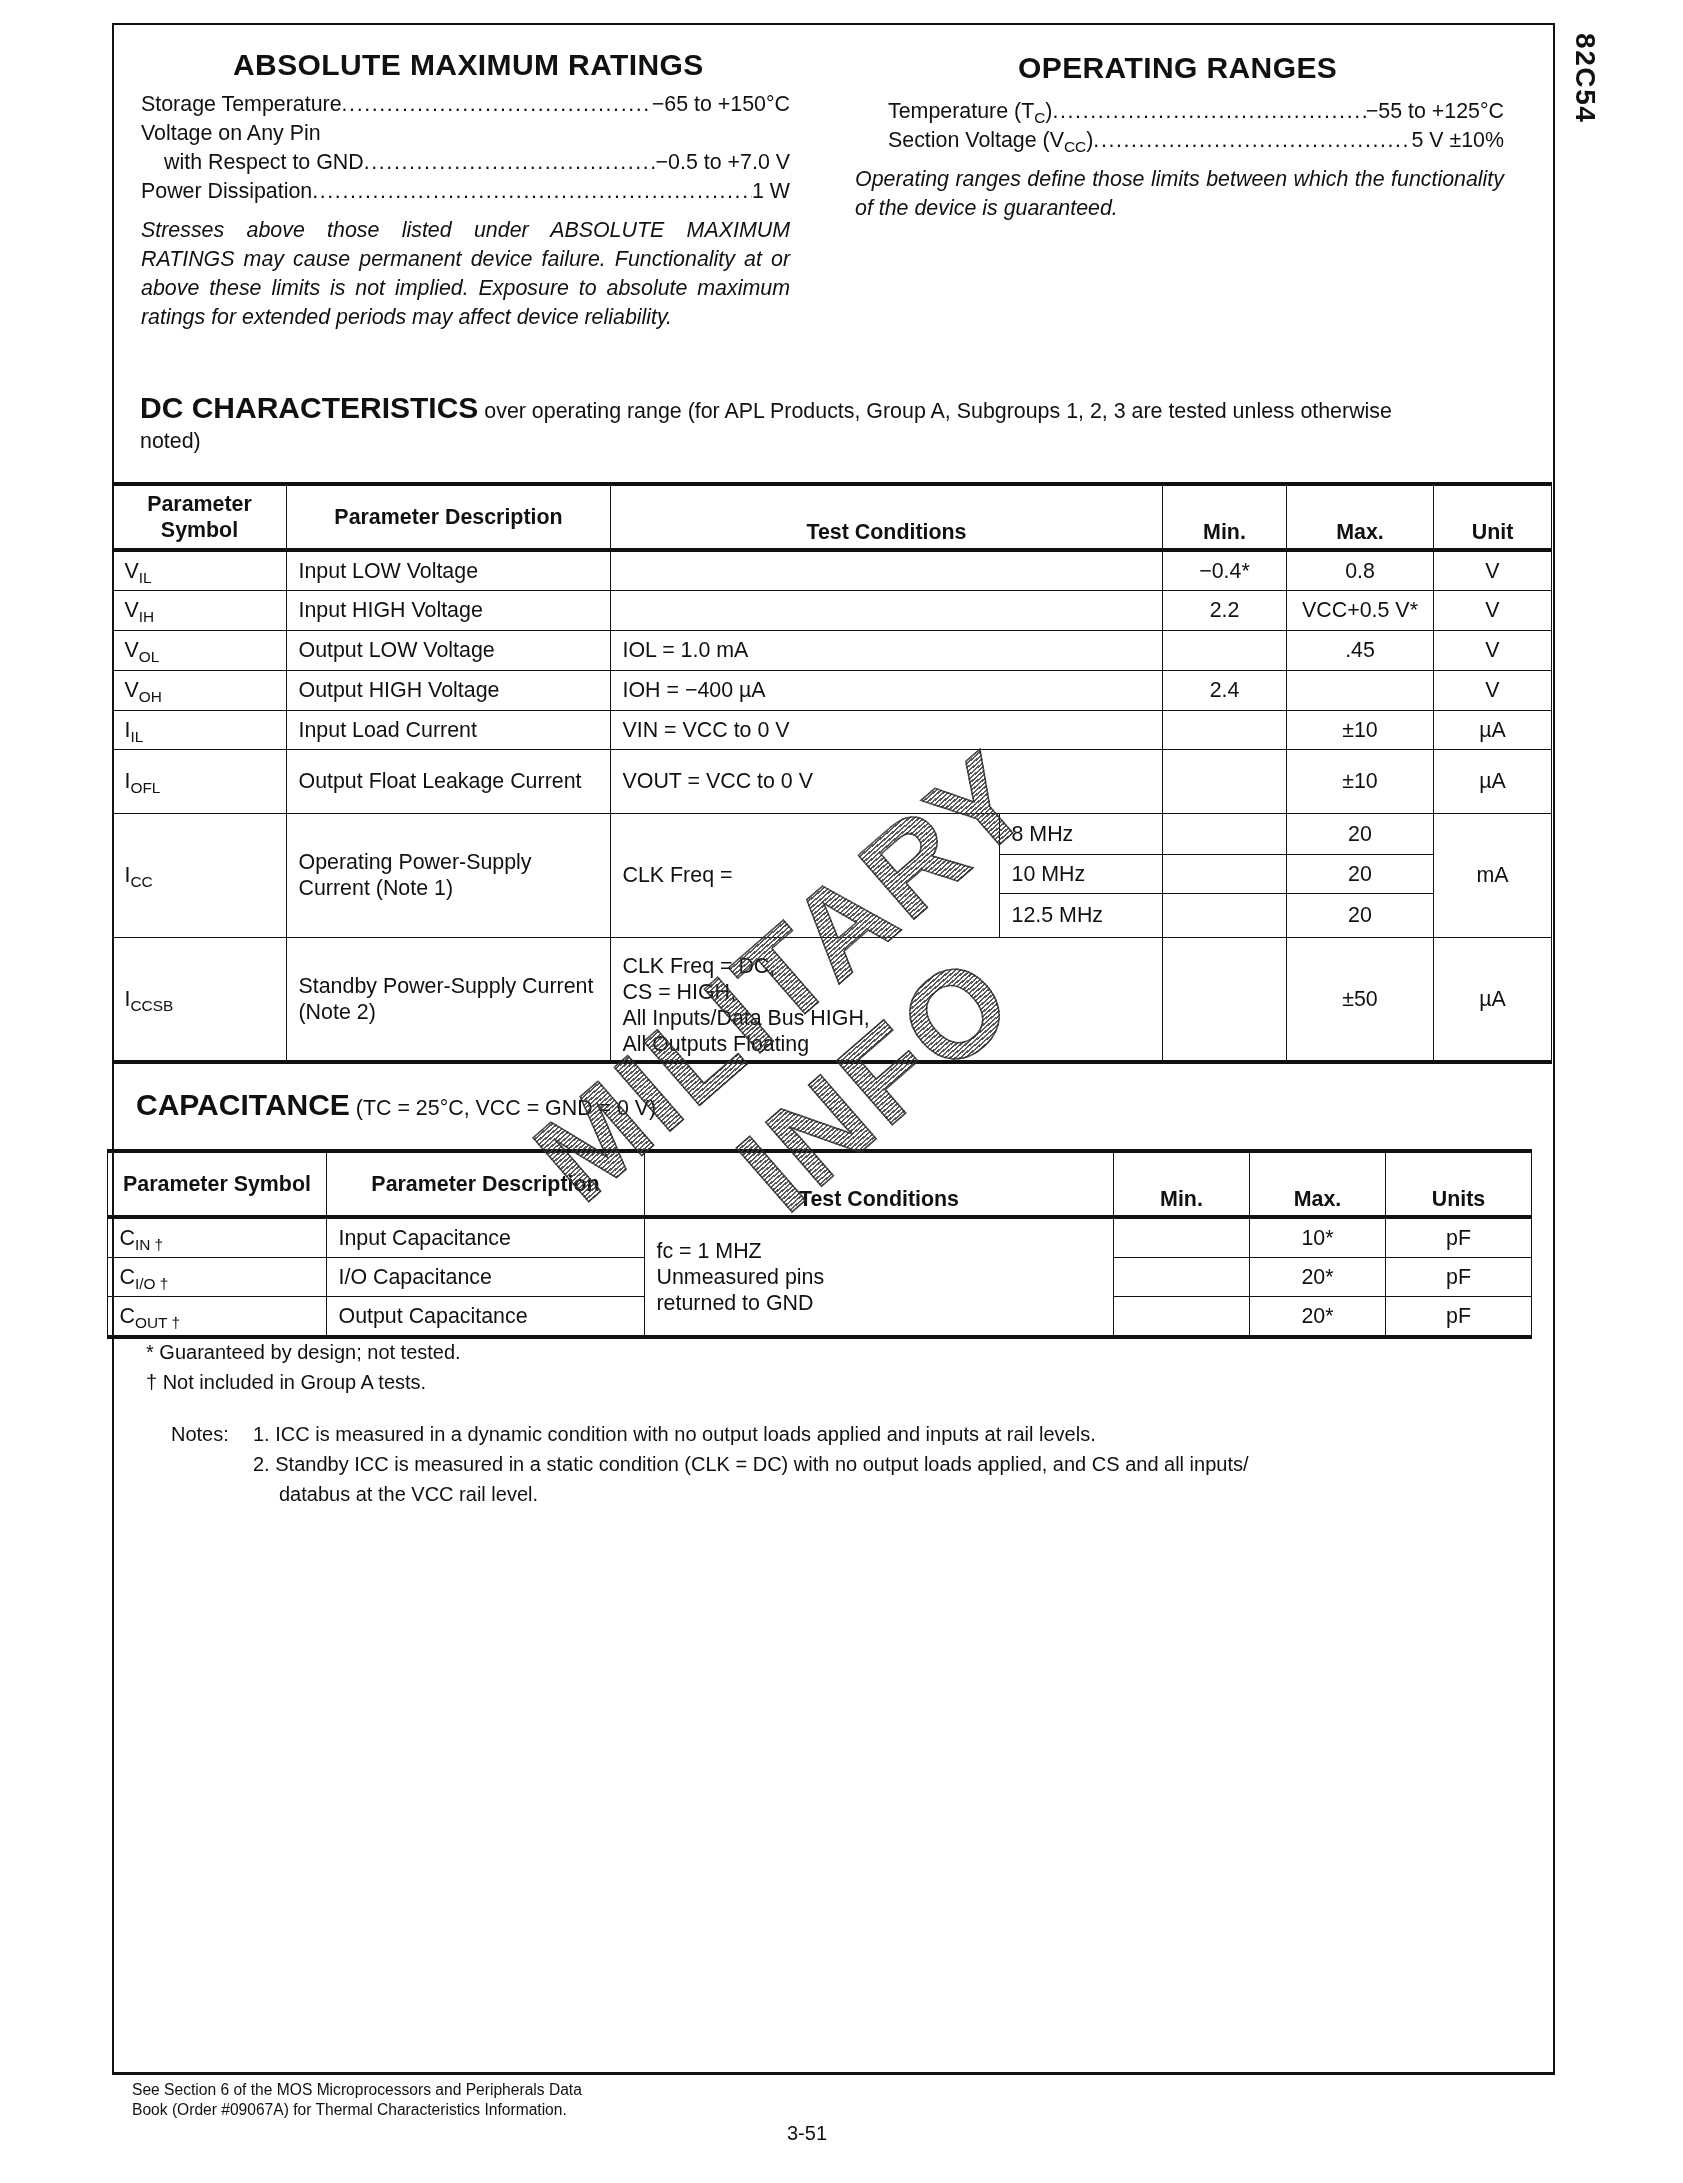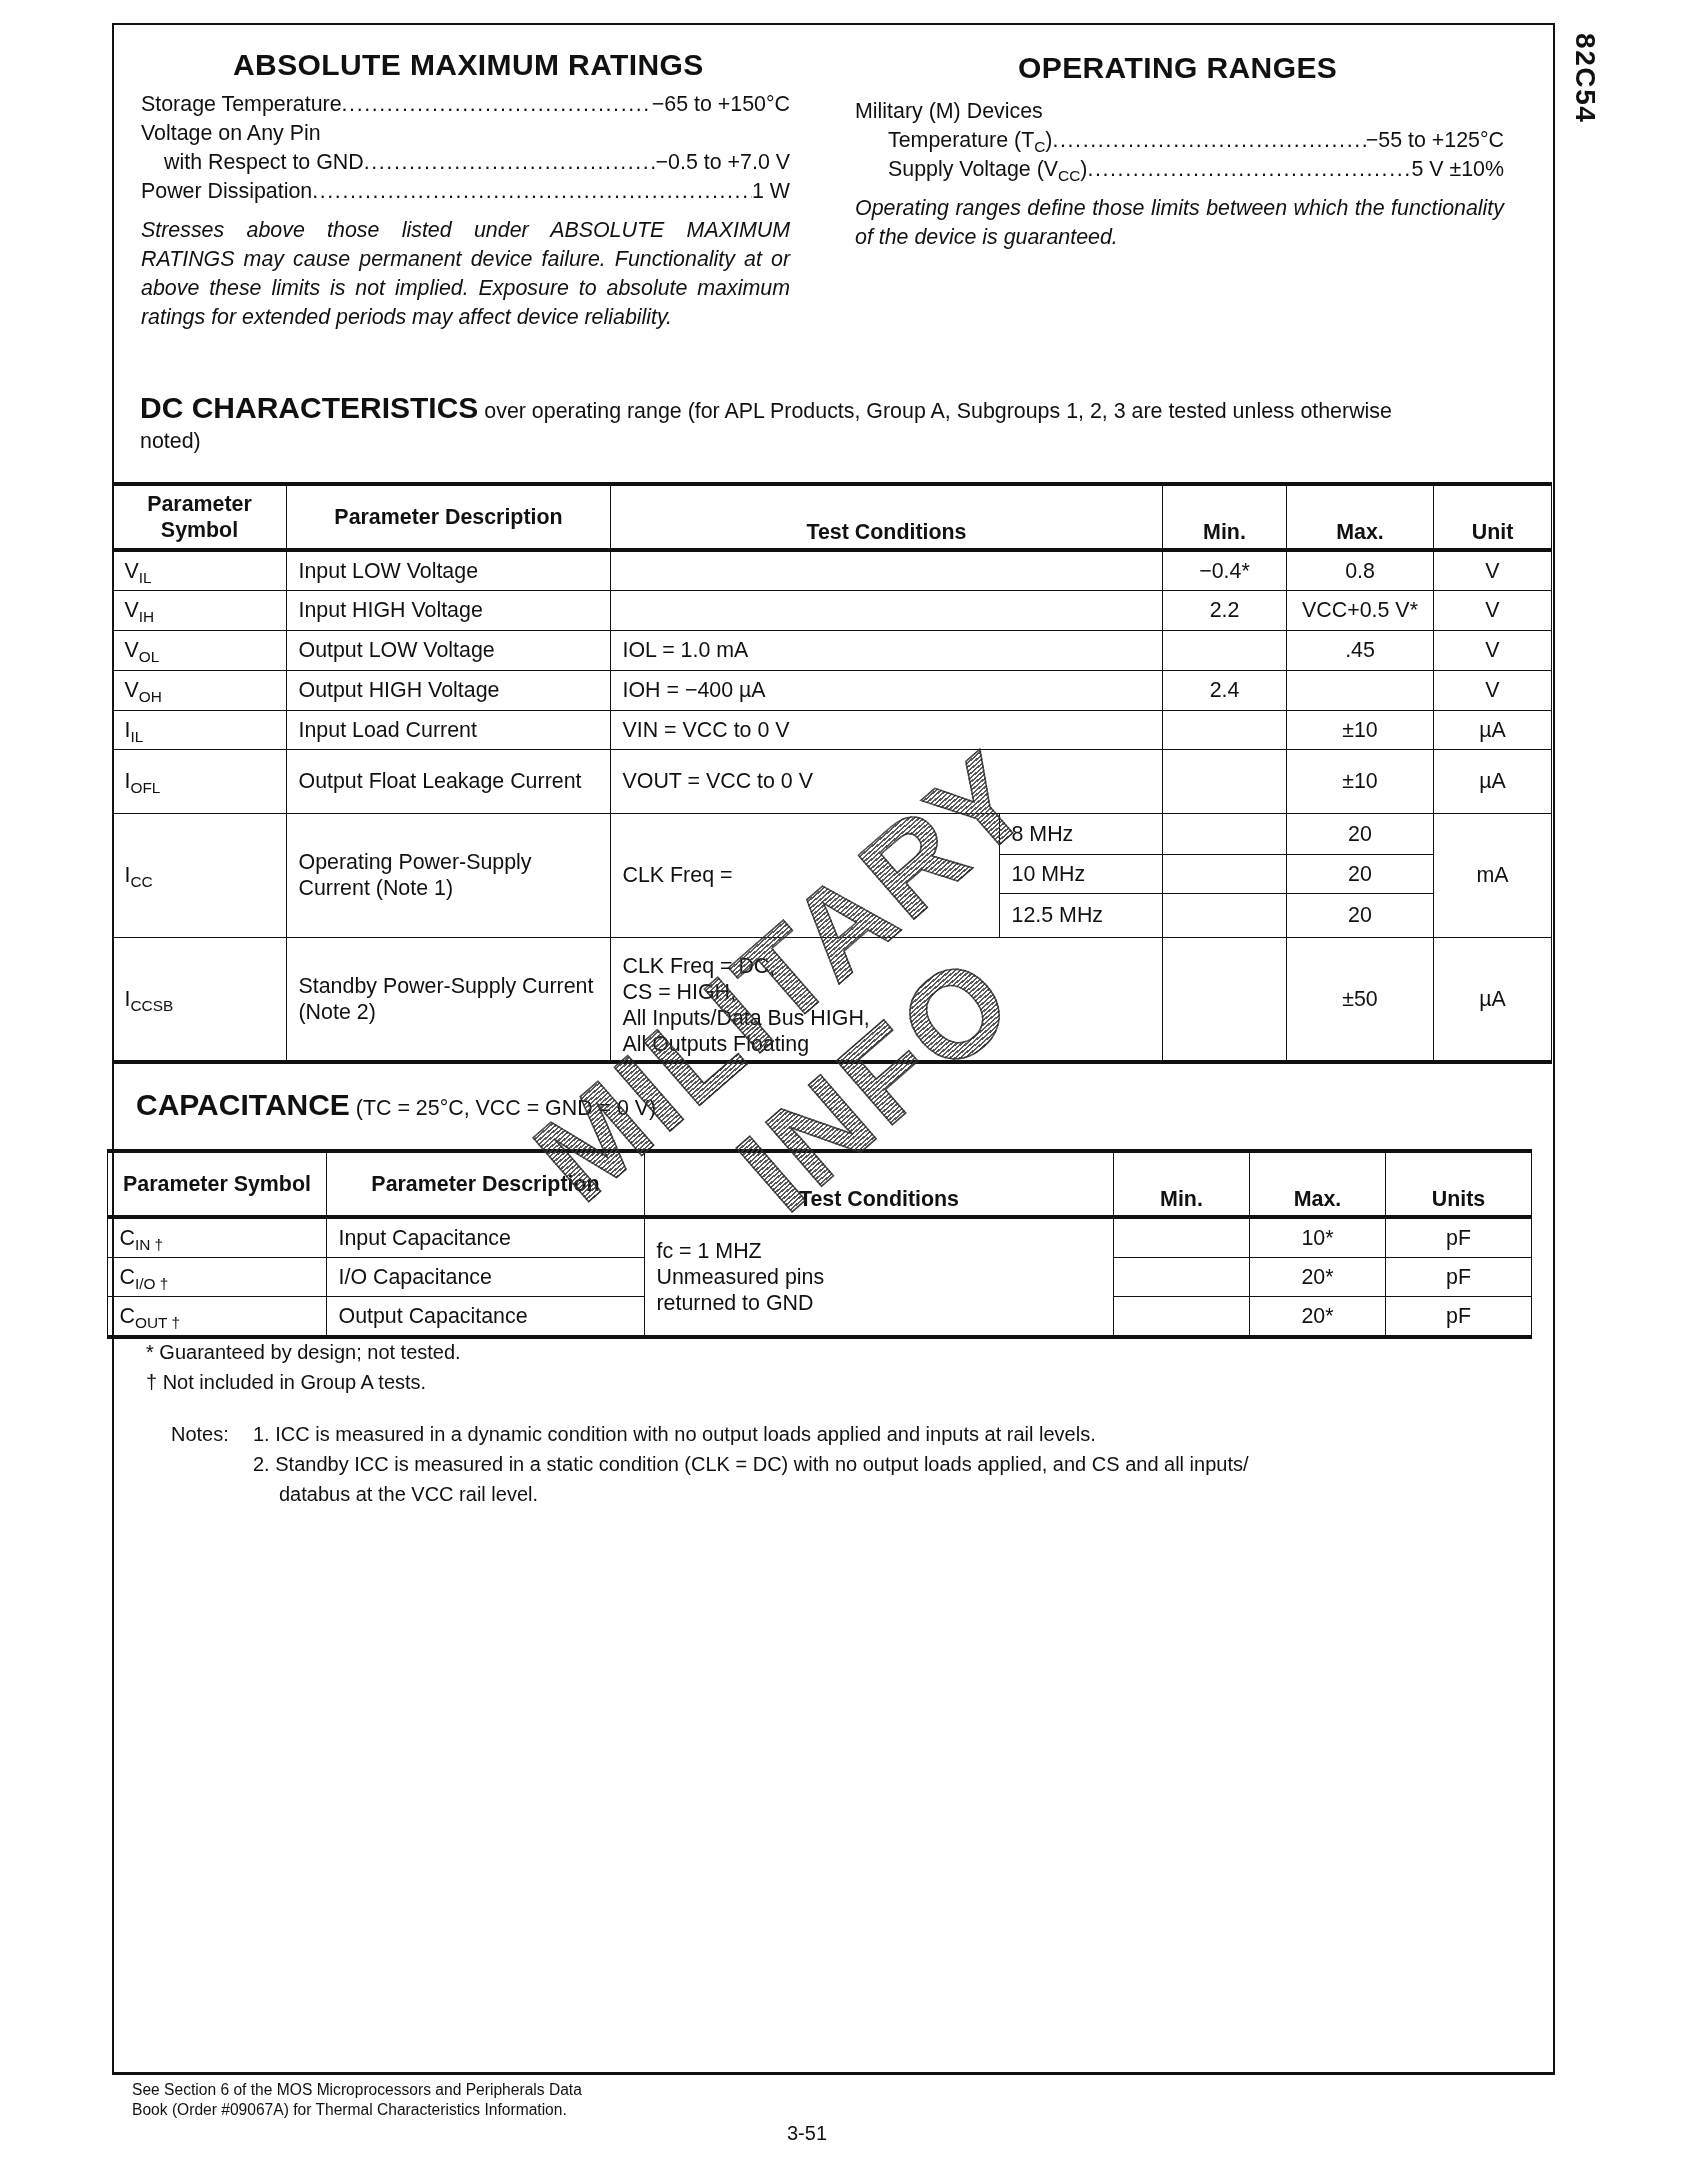--- a/index.html
+++ b/index.html
@@ -59,28 +59,27 @@
   <div class="line">
     <span class="lbl">Power Dissipation</span>
       <span class="dots"></span>
       <span class="val">1 W</span>
   </div>
   <div class="ital" style="margin-top:10px;">Stresses above those listed under ABSOLUTE MAXIMUM RATINGS may cause permanent device failure. Functionality at or above these limits is not implied. Exposure to absolute maximum ratings for extended periods may affect device reliability.</div>
 </div>
 
 <div class="abs h1" style="left:1018px;top:51px;">OPERATING RANGES</div>
 <div class="abs" style="left:855px;top:97px;width:649px;">
-  <div class="line">Military (M) Devices</div>
   <div class="line" style="padding-left:33px;">
     <span class="lbl"><span>Temperature (T</span><sub>C</sub><span>)</span></span>
       <span class="dots"></span>
       <span class="val">−55 to +125°C</span>
   </div>
   <div class="line" style="padding-left:33px;">
-    <span class="lbl"><span>Supply Voltage (V</span><sub>CC</sub><span>)</span></span>
+    <span class="lbl"><span>Section Voltage (V</span><sub>CC</sub><span>)</span></span>
       <span class="dots"></span>
       <span class="val">5 V ±10%</span>
   </div>
   <div class="ital" style="margin-top:10px;">Operating ranges define those limits between which the functionality of the device is guaranteed.</div>
 </div>
 
 <div class="abs dc-title" style="left:140px;top:393px;width:1315px;">
   <b>DC CHARACTERISTICS</b><span> over operating range (for APL Products, Group A, Subgroups 1, 2, 3 are tested unless otherwise noted)</span>
 </div>
 

